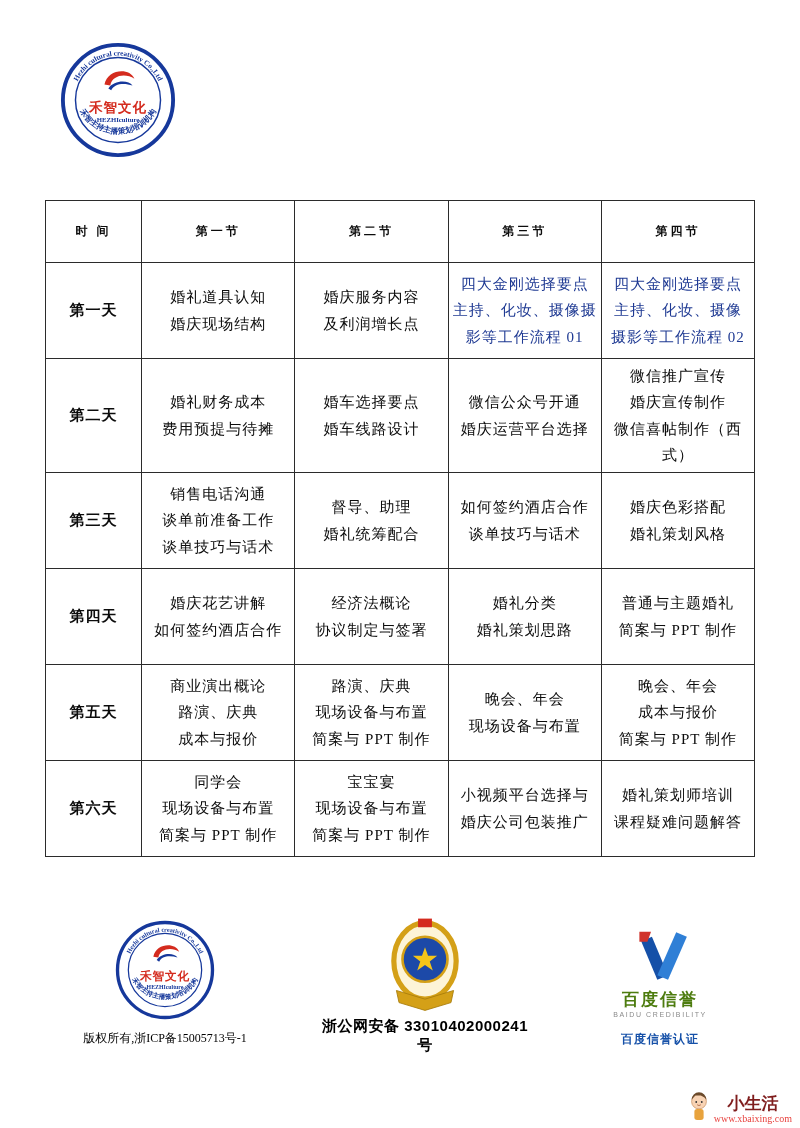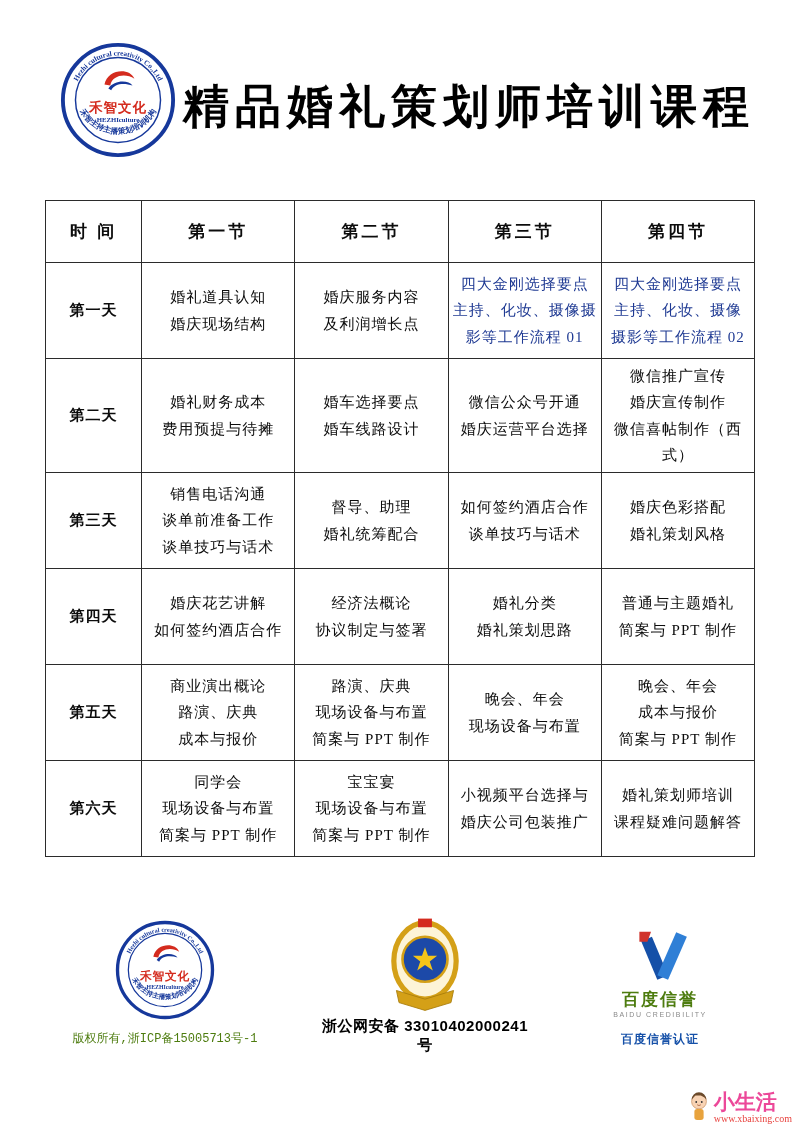--- a/index.html
+++ b/index.html
@@ -9,45 +9,45 @@
 
   
   .logo-badge { position:absolute; left:60px; top:42px; width:116px; height:116px; }
   .page-title { position:absolute; left:183px; top:76px; font-size:46px; font-weight:bold;
                 letter-spacing:6px; color:#000; white-space:nowrap; }
 
   
   .course-table { position:absolute; left:45px; top:200px; width:710px; border-collapse:collapse;
                   table-layout:fixed; text-align:center; color:#0c0c0c; }
   .course-table th, .course-table td { border:1px solid #2b2b2b; vertical-align:middle; padding:4px 2px; }
-  .course-table th { height:62px; font-size:17px; font-weight:bold; letter-spacing:3px; }
+  .course-table th { height:62px; font-size:12px; font-weight:bold; letter-spacing:3px; }
   .course-table td { height:96px; font-size:15px; letter-spacing:1px; }
   .day-cell { font-weight:bold; font-size:16px; letter-spacing:1px; }
   .cell-line { line-height:1.75; }
   col.time-col { width:96px; }
 
   
   .footer-block { position:absolute; text-align:center; }
   .fb-logo { left:45px; top:920px; width:240px; }
   .fb-logo svg { width:100px; height:100px; }
   .fb-police { left:318px; top:916px; width:214px; }
   .fb-police svg { width:78px; height:97px; }
   .fb-baidu { left:572px; top:930px; width:176px; }
   .fb-baidu svg { width:58px; height:52px; }
-  .copyright { margin-top:6px; font-size:12px; color:#4d7c0f; font-family:Liberation Mono, monospace;text-align:center; }
+  .copyright { margin-top:6px; font-size:12px; color:#000000; font-family:Liberation Serif, serif;text-align:center; }
   .police-text { font-size:15px; font-weight:bold; color:#000; letter-spacing:0.5px;
                  font-family:"Liberation Sans", sans-serif; }
   .baidu-cn { margin-top:2px; font-size:17px; font-weight:bold; color:#4d7c0f; letter-spacing:2px; }
   .baidu-en { font-size:7px; color:#8a8a8a; letter-spacing:1.6px; font-family:"Liberation Sans", sans-serif; }
   .baidu-cert { margin-top:13px; font-size:12px; font-weight:bold; color:#1550a8; letter-spacing:1px; }
 
   
   .watermark { position:absolute; right:8px; bottom:4px; display:flex; align-items:flex-end; gap:3px; cursor:pointer; }
   .watermark svg { width:24px; height:32px; }
-  .wm-title { font-size:21px; font-weight:bold; color:#ec4899; line-height:1.05; }
+  .wm-title { font-size:17px; font-weight:bold; color:#7f1d1d; line-height:1.05;text-align:center; }
   .wm-url { font-size:10px; color:#e8433f; font-family:Liberation Serif, serif; }
 </style>
 </head>
 <body>
 
 <div class="page">
 
   <svg class="logo-badge" viewBox="0 0 120 120">
     <circle cx="60" cy="60" r="57" fill="#ffffff" stroke="#16389b" stroke-width="4"></circle>
     <circle cx="60" cy="60" r="44" fill="#ffffff" stroke="#16389b" stroke-width="1.5"></circle>
@@ -57,21 +57,20 @@
       <textPath href="#lt1" startOffset="50%" text-anchor="middle">Hezhi cultural creativity Co.,Ltd</textPath>
     </text>
     <text font-size="8" fill="#16389b" font-weight="bold">
       <textPath href="#lb1" startOffset="50%" text-anchor="middle">禾智主持主播策划培训机构</textPath>
     </text>
     <path d="M 46,44 C 49,28 72,26 77,38 C 68,32 54,34 52,45 Z" fill="#d42b1e"></path>
     <path d="M 50,48 C 56,39 71,39 75,45 C 66,42 56,43 53,50 Z" fill="#16389b"></path>
     <text x="60" y="72" font-size="14" fill="#d42b1e" font-weight="bold" text-anchor="middle" letter-spacing="1">禾智文化</text>
     <text x="60" y="83" font-size="7" fill="#16389b" font-weight="bold" text-anchor="middle">HEZHIculture</text>
   </svg>
-  <h1 class="page-title">精品婚礼策划师培训课程</h1>
 
   <table class="course-table">
     <colgroup>
       <col class="time-col">
         <col>
         <col>
         <col>
         <col>
     </colgroup>
     <thead>

